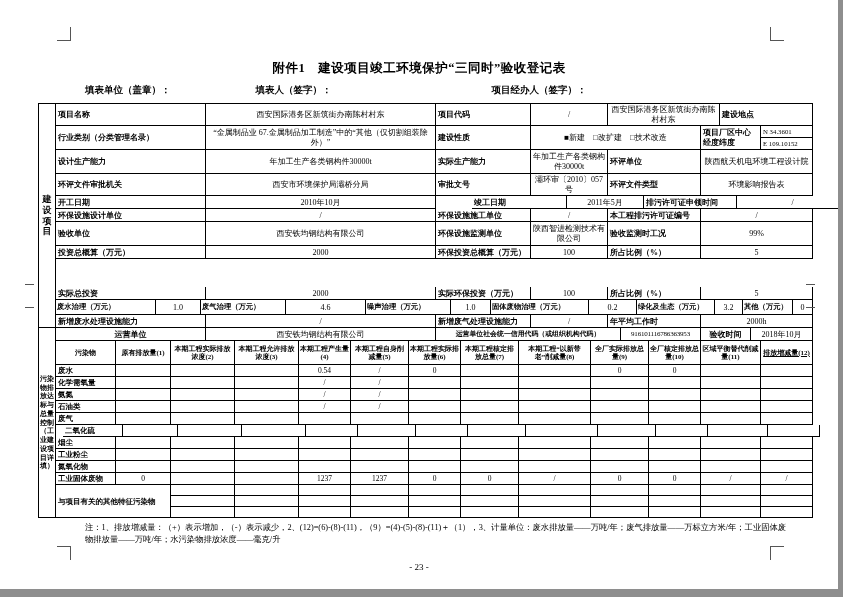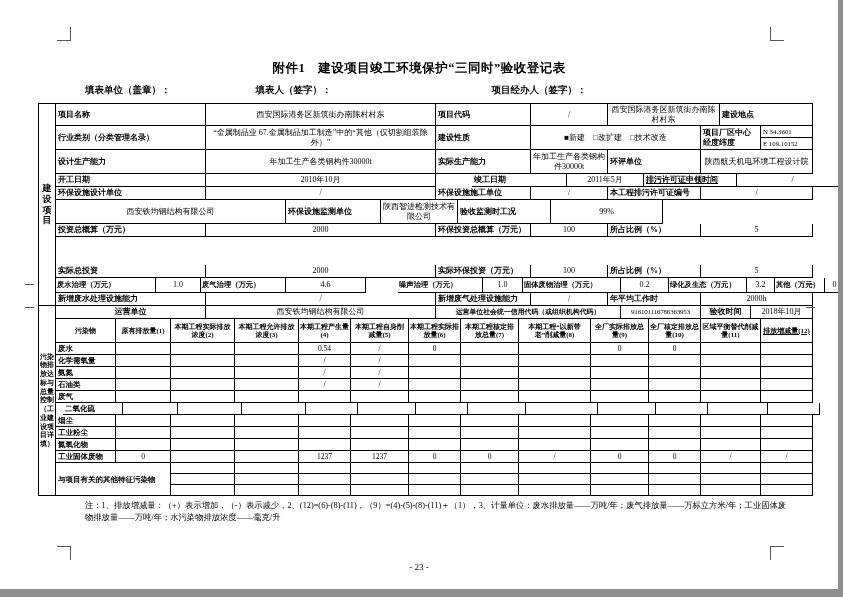--- a/index.html
+++ b/index.html
@@ -87,36 +87,45 @@
           </div>
           <div class="frow" style="min-height: 24px; font-family: Liberation Serif, serif;">
             <div class="fcell lab" style="flex: 0 0 150px;">设计生产能力</div>
             <div class="fcell val" style="flex: 0 0 230px;">年加工生产各类钢构件30000t</div>
             <div class="fcell lab" style="flex: 0 0 95px;">实际生产能力</div>
             <div class="fcell val" style="flex: 0 0 77px;">年加工生产各类钢构件30000t</div>
             <div class="fcell lab" style="flex: 0 0 93px;">环评单位</div>
             <div class="fcell val" style="flex: 0 0 112px;">陕西航天机电环境工程设计院</div>
           </div>
           <div class="frow" style="min-height: 13px;">
+            <div class="fcell lab" style="flex: 0 0 150px;">环评文件审批机关</div>
+            <div class="fcell val" style="flex: 0 0 230px;">西安市环境保护局灞桥分局</div>
+            <div class="fcell lab" style="flex: 0 0 95px;">审批文号</div>
+            <div class="fcell val" style="flex: 0 0 77px;">灞环审〔2010〕057号</div>
+            <div class="fcell lab" style="flex: 0 0 93px;">环评文件类型</div>
+            <div class="fcell val" style="flex: 0 0 112px;">环境影响报告表</div>
+          </div>
+          <div class="frow" style="min-height: 13px;">
             <div class="fcell lab" style="flex: 0 0 150px;">开工日期</div>
             <div class="fcell val" style="flex: 0 0 230px;">2010年10月</div>
             <div class="fcell lab" style="flex: 0 0 95px; margin-left: 36px;">竣工日期</div>
             <div class="fcell val" style="flex: 0 0 77px;">2011年5月</div>
-            <div class="fcell lab" style="flex: 0 0 93px; text-decoration: underline;">排污许可证申领时间</div>
+            <div class="fcell lab" style="flex: 0 0 93px;">排污许可证申领时间</div>
             <div class="fcell val" style="flex: 0 0 112px;">/</div>
           </div>
           <div class="frow" style="min-height: 13px;">
             <div class="fcell lab" style="flex: 0 0 150px;">环保设施设计单位</div>
             <div class="fcell val" style="flex: 0 0 230px;">/</div>
             <div class="fcell lab" style="flex: 0 0 95px;">环保设施施工单位</div>
             <div class="fcell val" style="flex: 0 0 77px;">/</div>
             <div class="fcell lab" style="flex: 0 0 93px;">本工程排污许可证编号</div>
             <div class="fcell val" style="flex: 0 0 112px;">/</div>
           </div>
           <div class="frow" style="min-height: 24px;">
+            <div class="fcell lab" style="flex: 0 0 150px;">验收单位</div>
             <div class="fcell val" style="flex: 0 0 230px;">西安铁均钢结构有限公司</div>
             <div class="fcell lab" style="flex: 0 0 95px;">环保设施监测单位</div>
             <div class="fcell val" style="flex: 0 0 77px;">陕西智进检测技术有限公司</div>
             <div class="fcell lab" style="flex: 0 0 93px;">验收监测时工况</div>
             <div class="fcell val" style="flex: 0 0 112px;">99%</div>
           </div>
           <div class="frow" style="min-height: 13px;">
             <div class="fcell lab" style="flex: 0 0 150px;">投资总概算（万元）</div>
             <div class="fcell val" style="flex: 0 0 230px;">2000</div>
             <div class="fcell lab" style="flex: 0 0 95px;">环保投资总概算（万元）</div>
@@ -130,21 +139,21 @@
             <div class="fcell lab" style="flex: 0 0 95px;">实际环保投资（万元）</div>
             <div class="fcell val" style="flex: 0 0 77px;">100</div>
             <div class="fcell lab" style="flex: 0 0 93px;">所占比例（%）</div>
             <div class="fcell val" style="flex: 0 0 112px;">5</div>
           </div>
           <div class="frow" style="min-height: 15px;">
             <div class="fcell lab compact" style="flex: 0 0 100px;">废水治理（万元）</div>
             <div class="fcell val" style="flex: 0 0 45px;">1.0</div>
             <div class="fcell lab compact" style="flex: 0 0 85px;">废气治理（万元）</div>
             <div class="fcell val" style="flex: 0 0 80px;">4.6</div>
-            <div class="fcell lab compact" style="flex: 0 0 85px; margin-left: 32px;">噪声治理（万元）</div>
+            <div class="fcell lab compact" style="flex: 0 0 85px;">噪声治理（万元）</div>
             <div class="fcell val" style="flex: 0 0 40px;">1.0</div>
             <div class="fcell lab compact" style="flex: 0 0 98px;">固体废物治理（万元）</div>
             <div class="fcell val" style="flex: 0 0 48px;">0.2</div>
             <div class="fcell lab compact" style="flex: 0 0 78px;">绿化及生态（万元）</div>
             <div class="fcell val" style="flex: 0 0 28px;">3.2</div>
             <div class="fcell lab compact" style="flex: 0 0 50px;">其他（万元）</div>
             <div class="fcell val" style="flex: 0 0 20px;">0</div>
           </div>
           <div class="frow" style="min-height: 13px;">
             <div class="fcell lab" style="flex: 0 0 150px;">新增废水处理设施能力</div>

